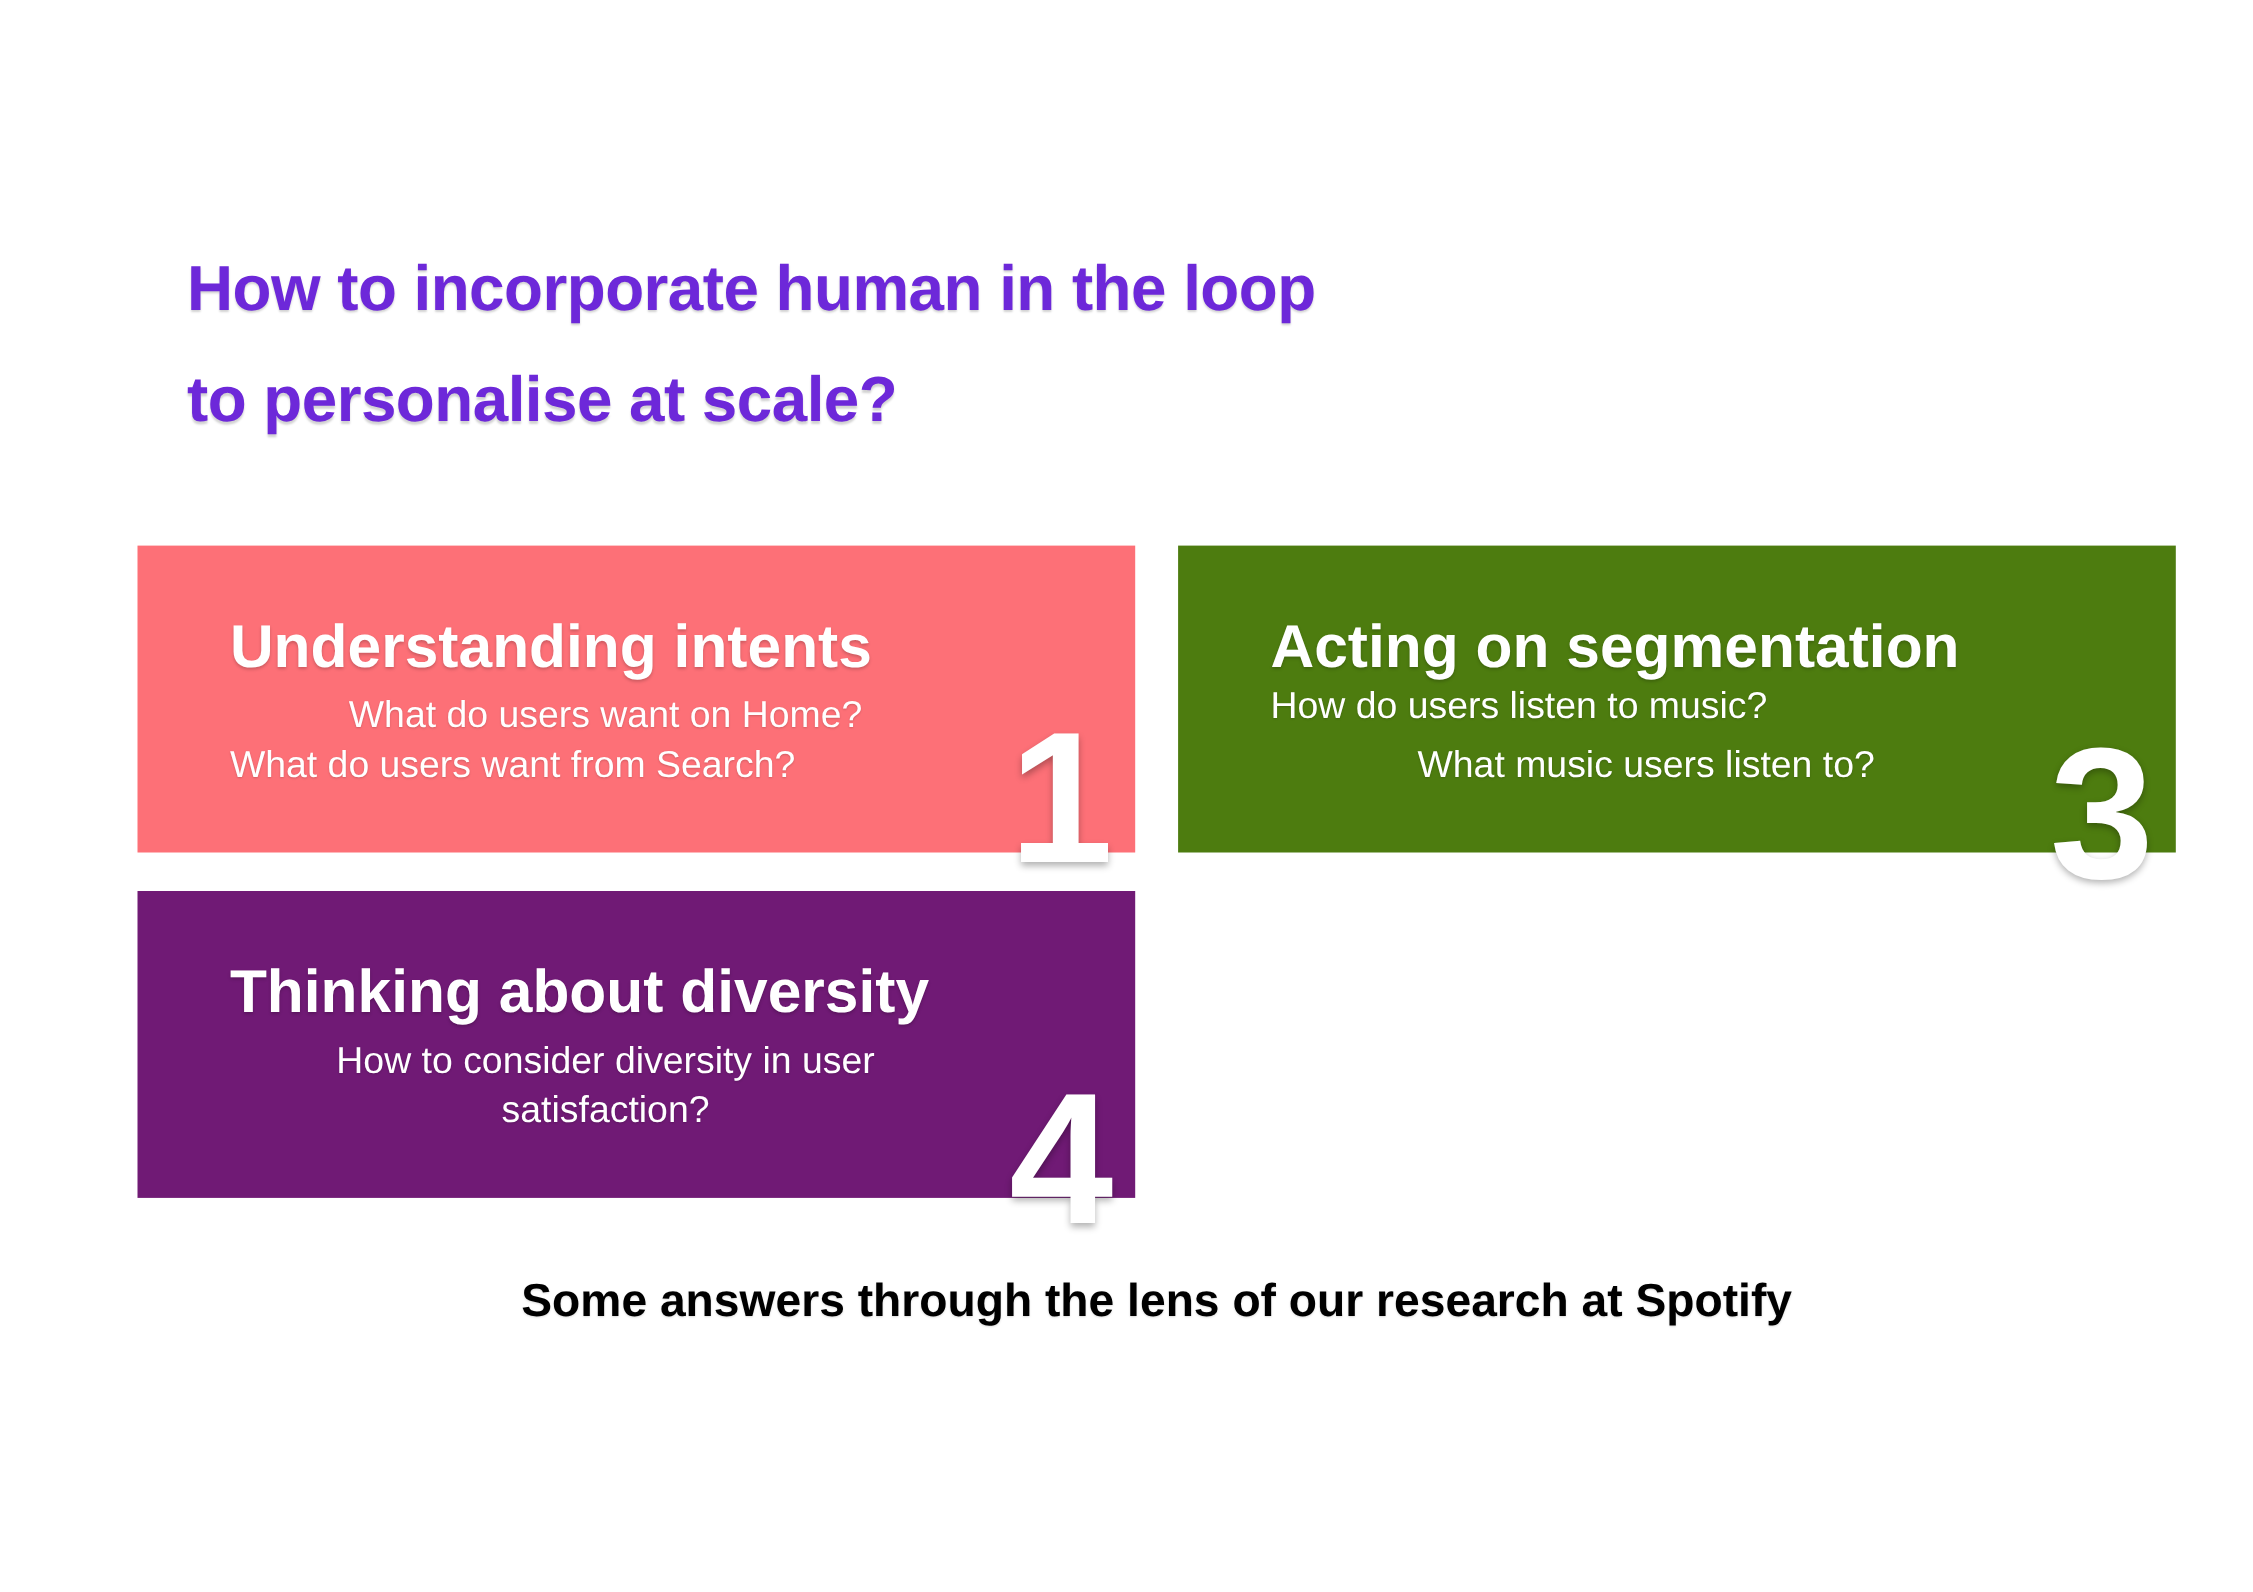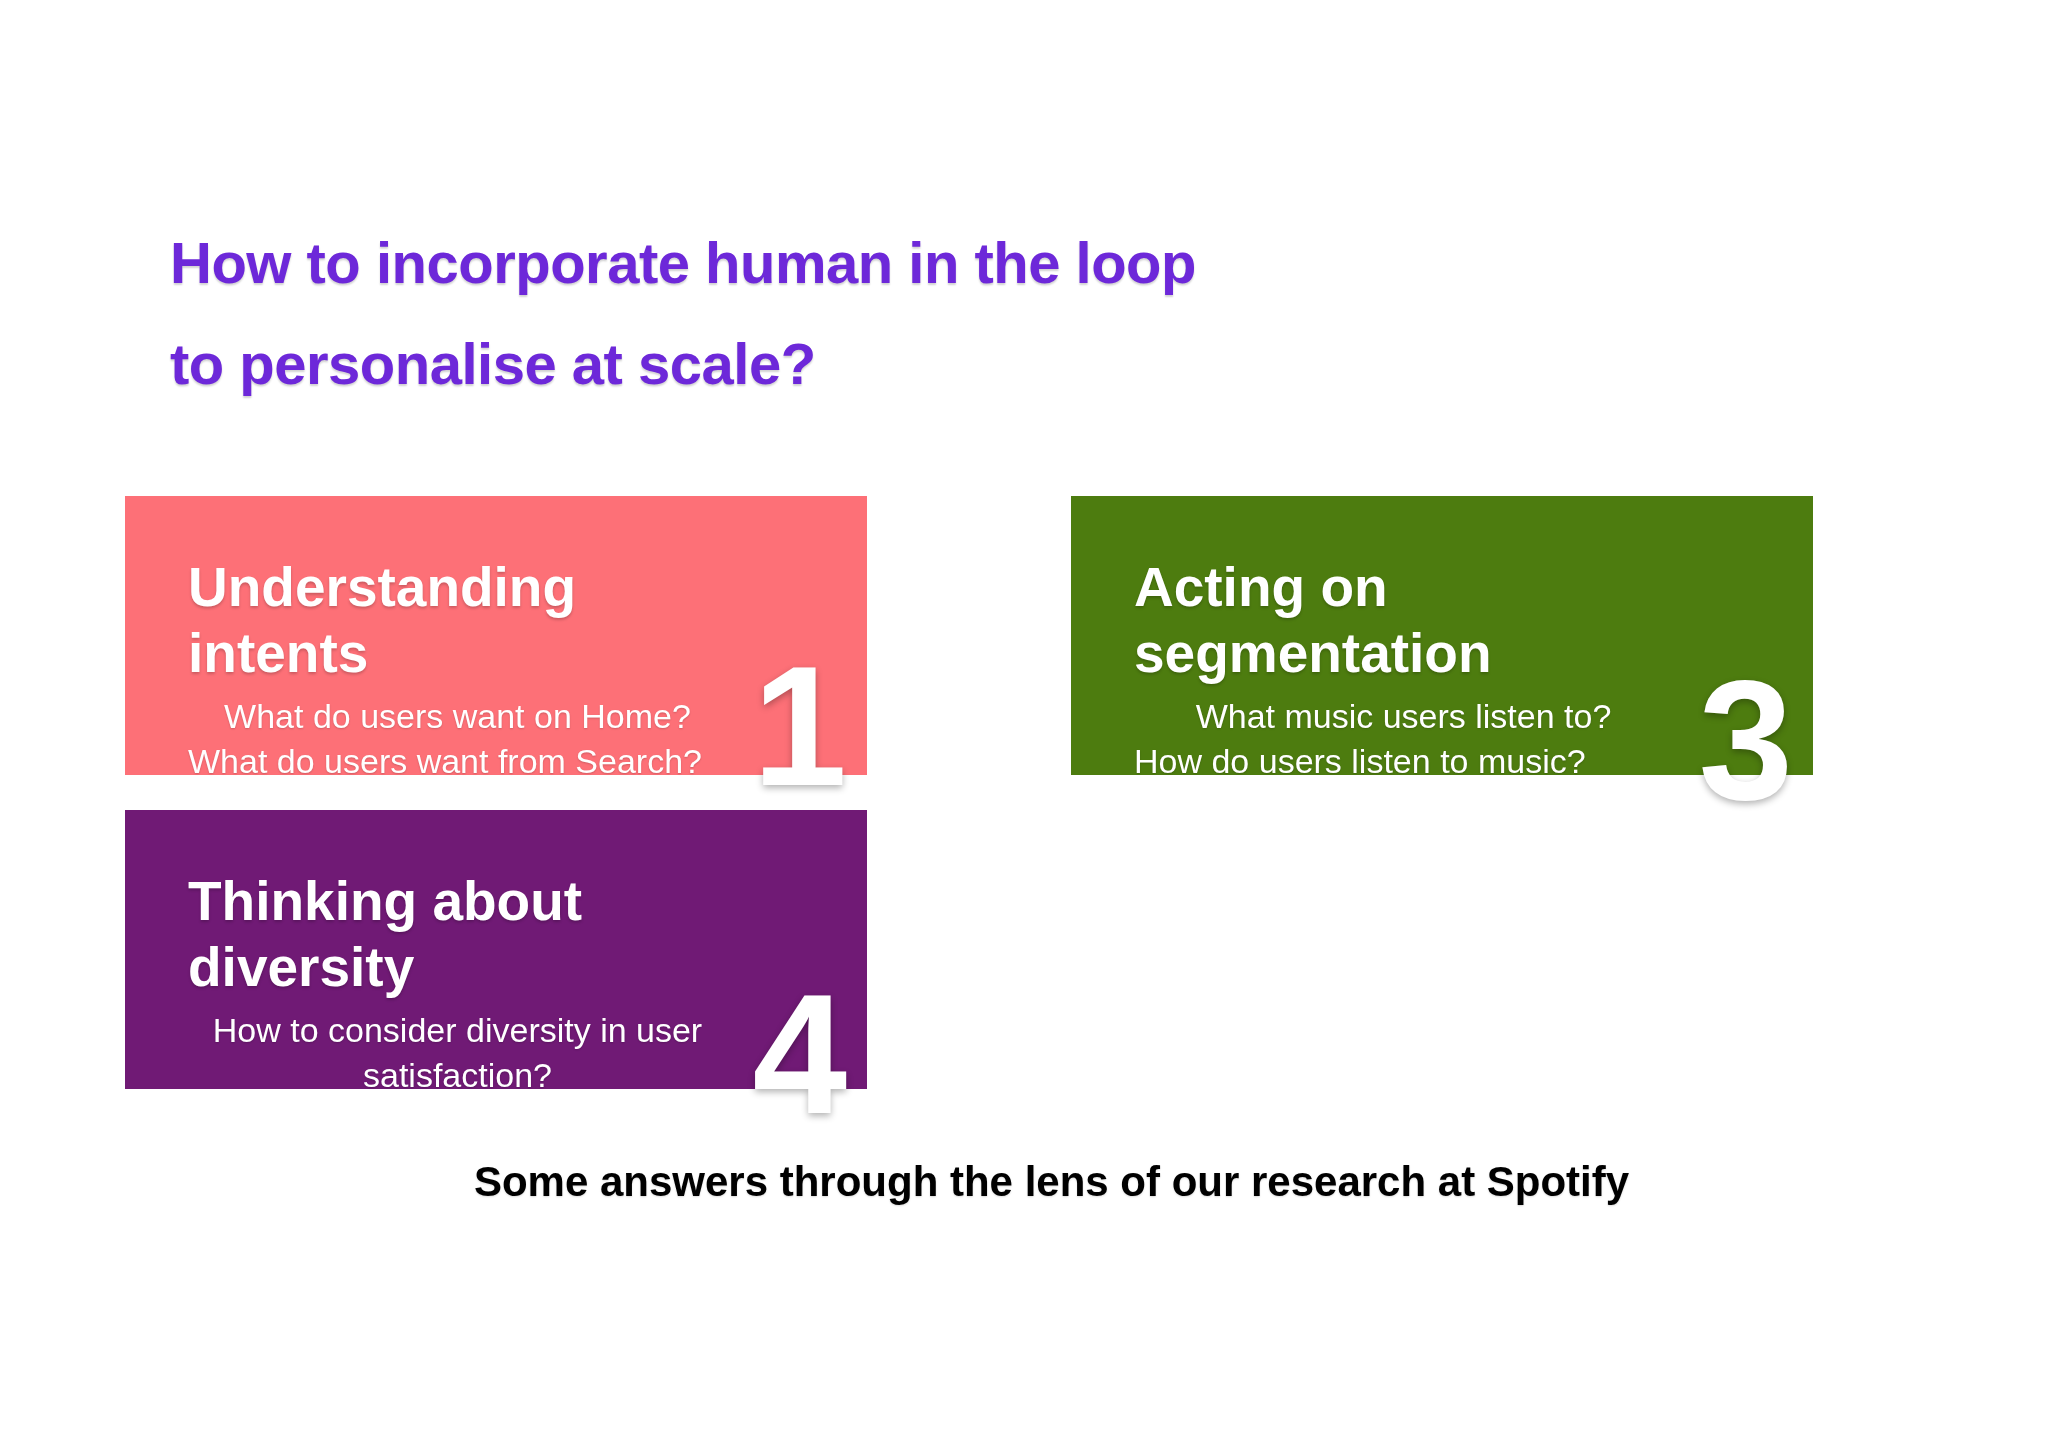--- a/index.html
+++ b/index.html
@@ -33,24 +33,24 @@
     left: 125px;
     top: 496px;
     width: 1853px;
     display: grid;
     grid-template-columns: 907px 907px;
     column-gap: 39px;
     row-gap: 35px;
   }
   .card {
     position: relative;
-    width: 742px;
+    width: 907px;
     height: 279px;
     box-sizing: border-box;
-    padding: 58px 140px 0 63px;
+    padding: 58px 140px 0 84px;
     color: #ffffff;
   }
   .card-heading {
     margin: 0;
     font-size: 55px;
     line-height: 66px;
     font-weight: bold;
     color: #ffffff;
     text-shadow: 0 2px 3px rgba(0,0,0,0.20);
   }
@@ -104,22 +104,22 @@
     <section class="card row-1" style="background-color: rgb(253, 112, 119);">
       <h2 class="card-heading">Understanding intents</h2>
       <p class="card-line first">What do users want on Home?</p>
       <p class="card-line">What do users want from Search?</p>
       <span class="card-number">1</span>
     </section>
 
 
     <section class="card row-2" style="background-color: #4d7c0f;">
       <h2 class="card-heading">Acting on segmentation</h2>
+      <p class="card-line">How do users listen to music?</p>
       <p class="card-line first">What music users listen to?</p>
-      <p class="card-line">How do users listen to music?</p>
       <span class="card-number">3</span>
     </section>
 
     <section class="card row-2" style="background-color: #701a75;">
       <h2 class="card-heading">Thinking about diversity</h2>
       <p class="card-line first">How to consider diversity in user satisfaction?</p>
       <span class="card-number">4</span>
     </section>
 
   </div>

